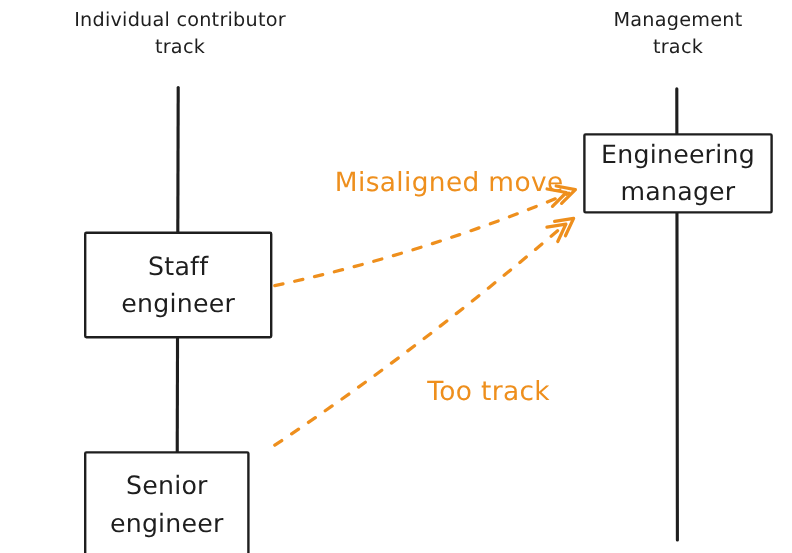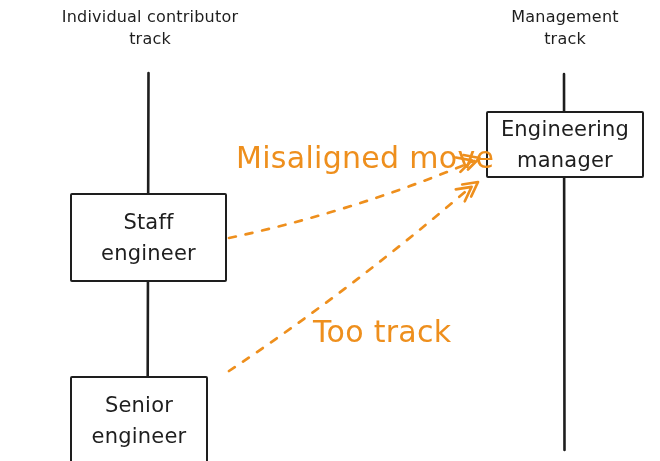--- a/index.html
+++ b/index.html
@@ -72,23 +72,24 @@
     letter-spacing: 0.2px;
     padding: 2px;
   }
   .node-box.staff  { left: 70px;  top: 193px; width: 157px; height: 89px; }
   .node-box.senior { left: 70px;  top: 328px; width: 138px; height: 89px; margin-top: 48px; }
   .node-box.em     { left: 486px; top: 111px; width: 158px; height: 67px; }
   .annotation-label {
     position: absolute;
     z-index: 3;
     color: var(--accent);
-    font-size: 30px;
+    font-size: 22px;
     letter-spacing: 0.3px;
     white-space: nowrap;
+    margin-left: 43px;
   }
   .annotation-label.misaligned { left: 236px; top: 140px; }
   .annotation-label.toosteep   { left: 313px; top: 314px; }
 </style>
 </head>
 <body>
 
 <div class="canvas">
 
   <svg class="diagram-svg" viewBox="0 0 660 461" xmlns="http://www.w3.org/2000/svg">

